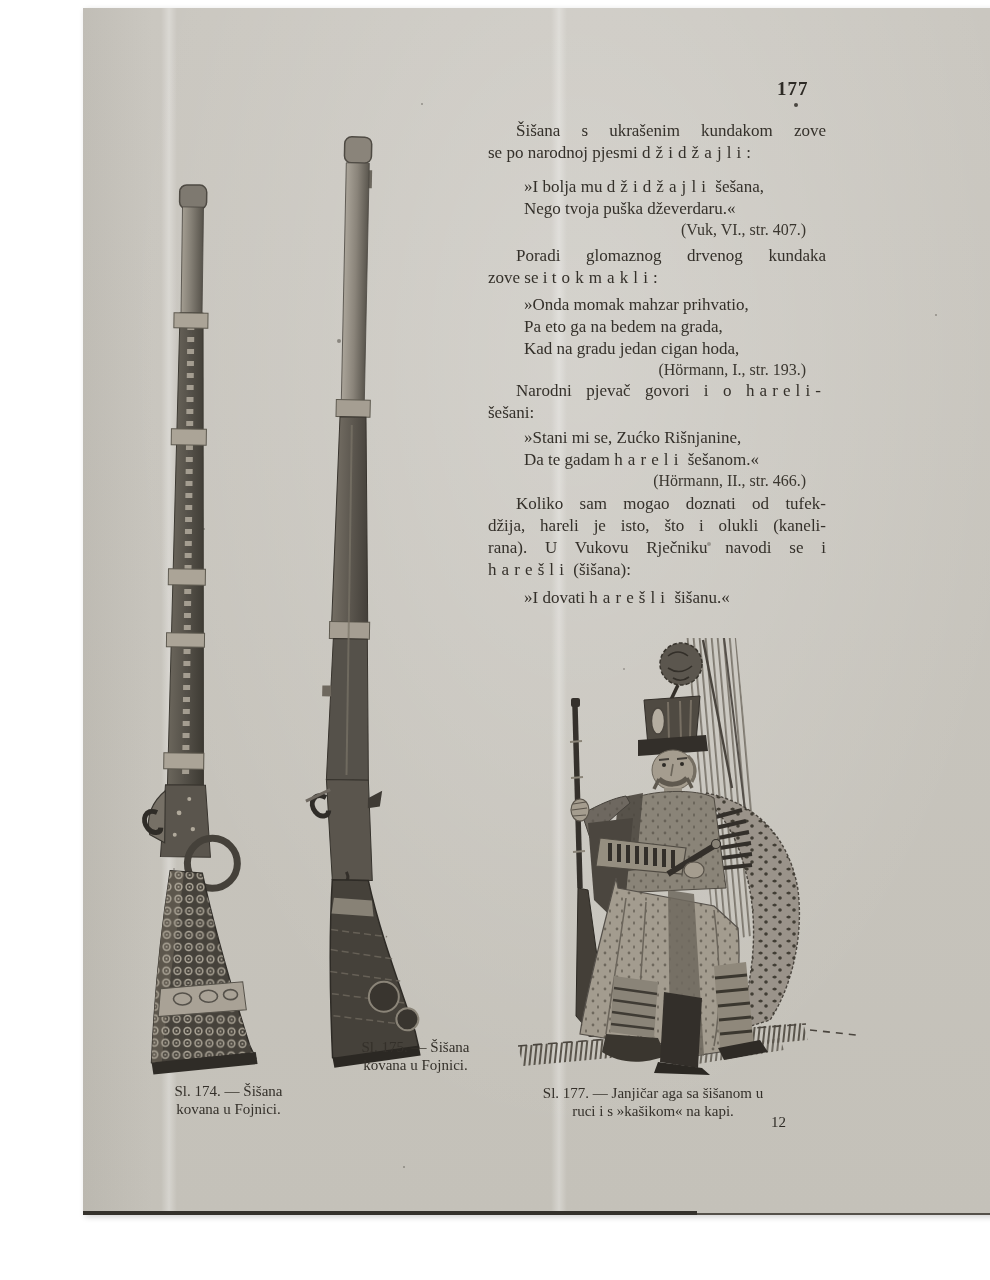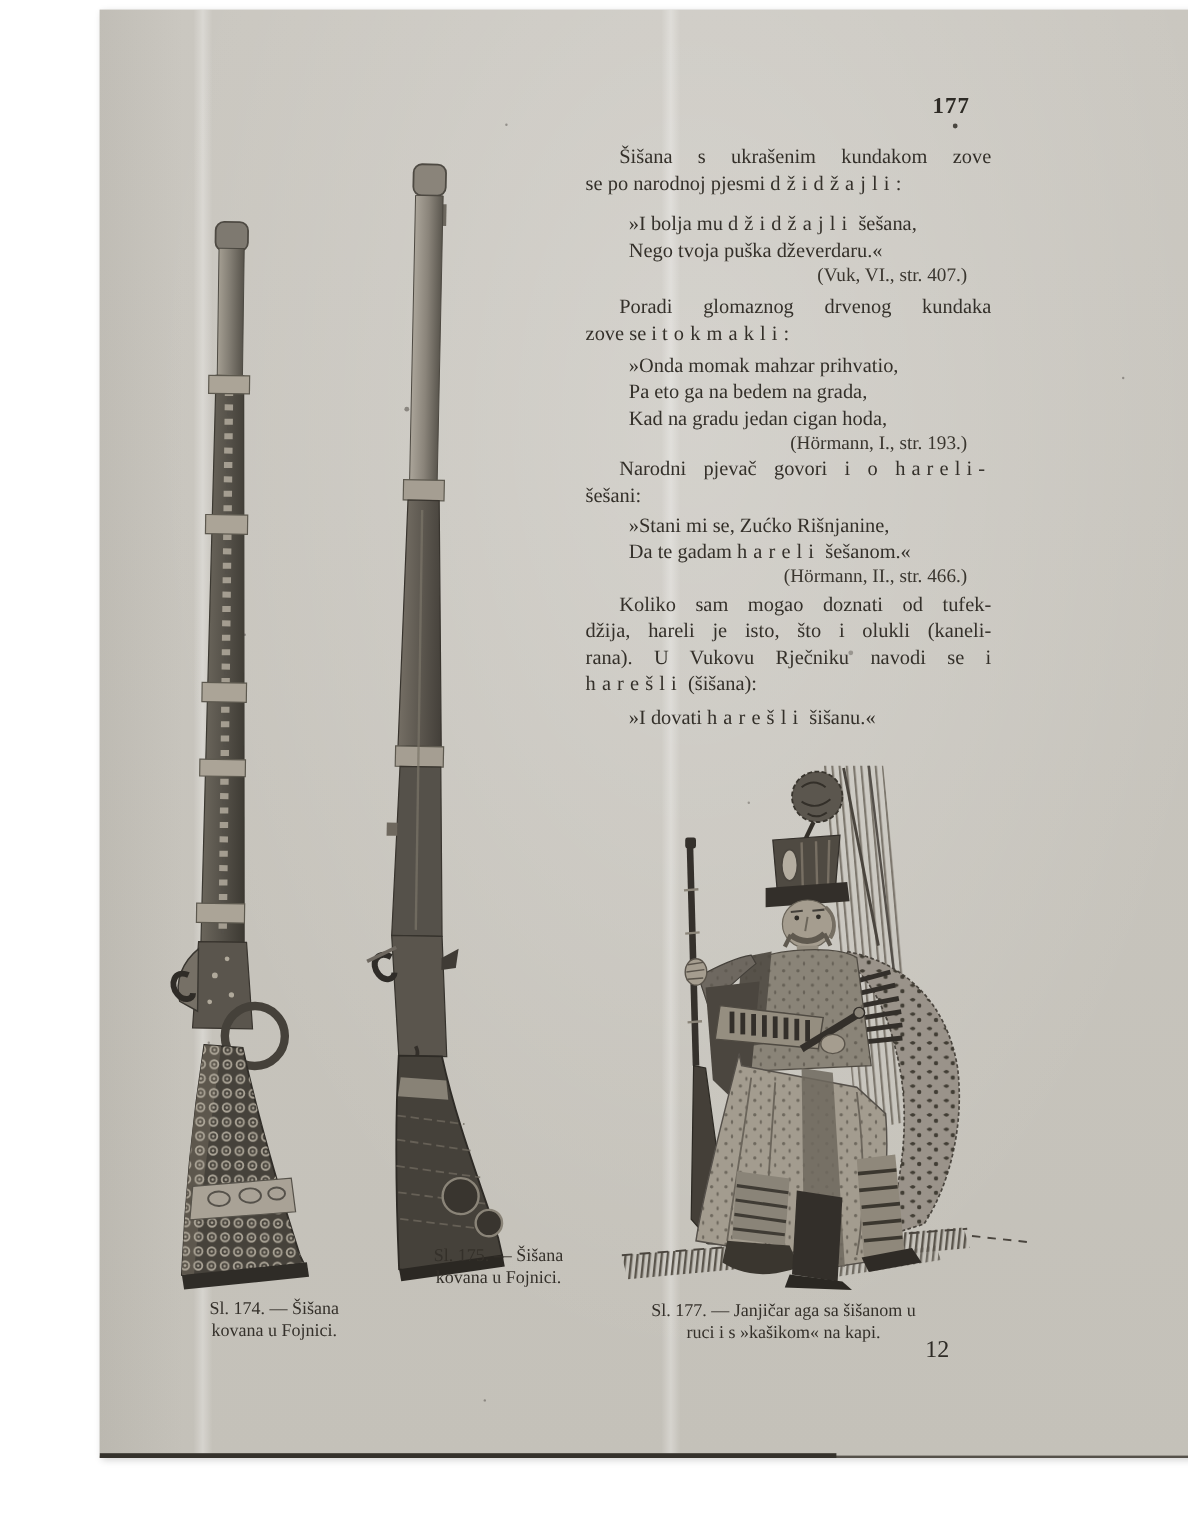--- a/index.html
+++ b/index.html
@@ -22,21 +22,21 @@
       540px 660px 0 0 rgba(55,50,44,.35), 90px 860px 0 0 rgba(55,50,44,.35);}
   .pagenum{position:absolute;left:694px;top:70px;font-size:19px;letter-spacing:1px;color:#2e2b26;font-weight:bold;}
   .textcol{position:absolute;left:405px;top:112px;width:338px;font-size:17px;line-height:22px;color:#34302a;}
   .ln{min-height:22px;}
   .j{text-align:justify;text-align-last:justify;}
   .indent{text-indent:28px;}
   .lsp{letter-spacing:.30em;}
   .verse{margin-left:36px;}
   .src{font-size:16px;line-height:20px;text-align:right;margin-right:20px;color:#3a362f;}
   .caption{position:absolute;font-size:15px;line-height:18px;text-align:center;color:#34302a;}
-  .signature{position:absolute;left:688px;top:1106px;font-size:20px;color:#2e2b26;}
+  .signature{position:absolute;left:688px;top:1106px;font-size:15px;color:#2e2b26;}
   .fig{position:absolute;}
   #fig174{left:45px;top:165px;transform:rotate(.8deg);transform-origin:64px 0;}
   #fig175{left:235px;top:122px;transform:rotate(1.2deg);transform-origin:40px 0;}
   #fig177{left:435px;top:630px;}
 </style>
 </head>
 <body>
 
 <div class="page">
   <div class="fold" style="left:78px"></div>

